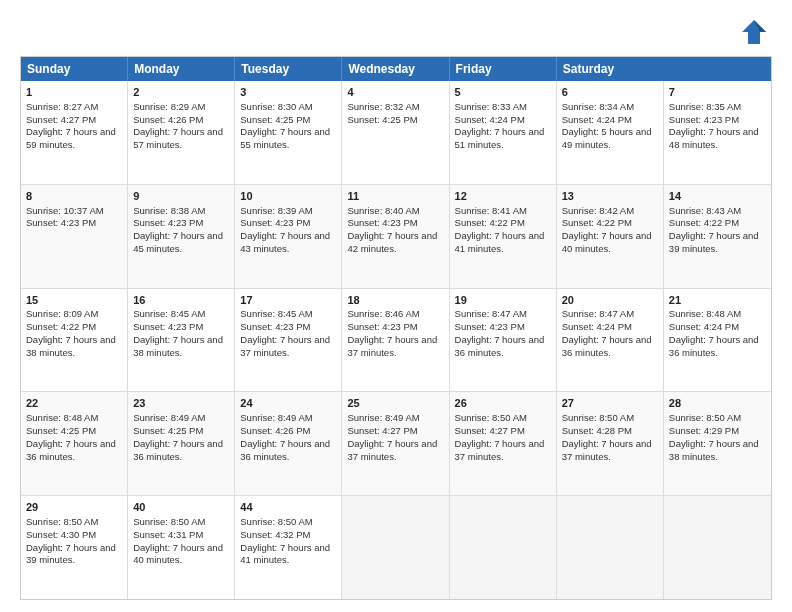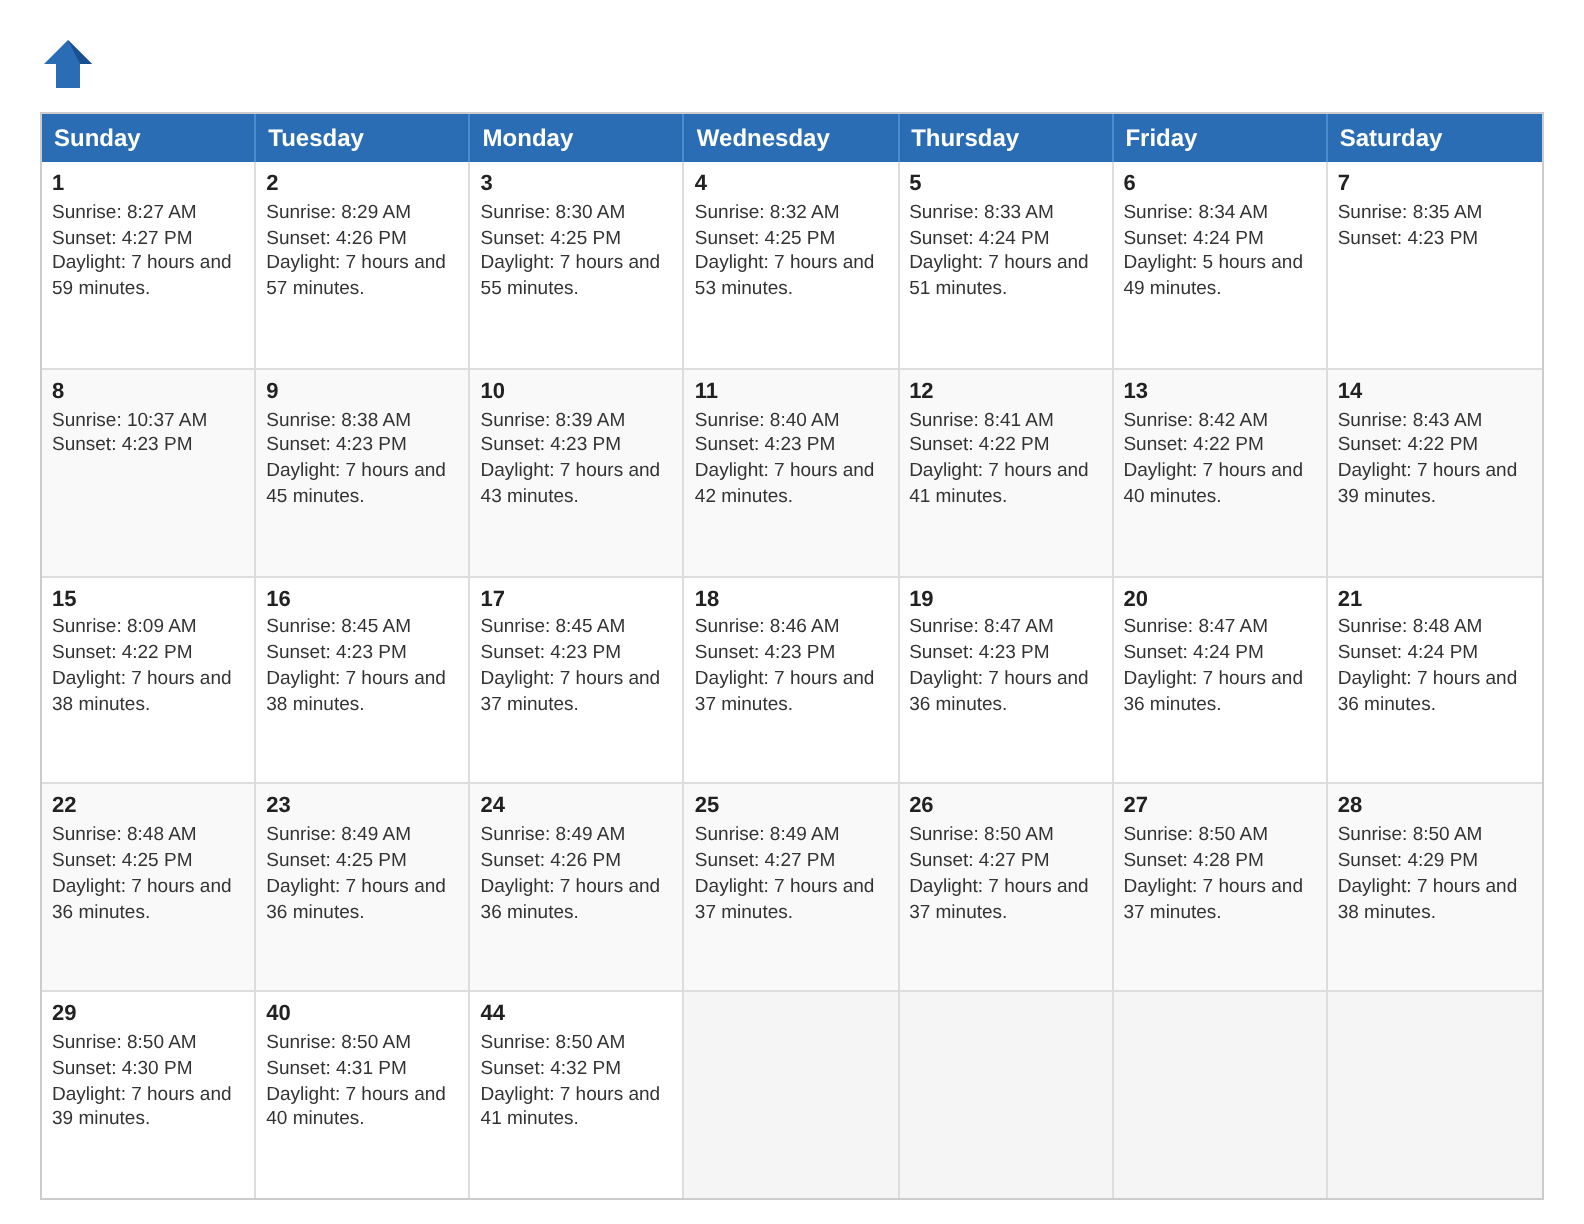--- a/index.html
+++ b/index.html
@@ -9,20 +9,21 @@
       font-family: Arial, sans-serif;
       background: #fff;
       overflow: hidden;
     }
     .page {
       width: 792px;
       height: 612px;
       padding: 18px 20px 12px 20px;
       display: flex;
       flex-direction: column;
+      align-items: flex-end;
     }
     .header {
       display: flex;
       justify-content: space-between;
       align-items: flex-start;
       margin-bottom: 10px;
     }
     .logo {
       display: flex;
       align-items: center;
@@ -129,36 +130,35 @@
     </div>
     <div class="title-block">
       <div class="title-month"></div>
       <div class="title-location"></div>
     </div>
   </div>
 
   <div class="calendar">
     <div class="cal-header-row">
     <div class="cal-header-cell">Sunday</div>
+        <div class="cal-header-cell">Monday</div>
         <div class="cal-header-cell">Tuesday</div>
-        <div class="cal-header-cell">Monday</div>
         <div class="cal-header-cell">Wednesday</div>
-        <div class="cal-header-cell">Thursday</div>
         <div class="cal-header-cell">Friday</div>
         <div class="cal-header-cell">Saturday</div>
       </div>
     <div class="cal-body">
     <div class="cal-row">
           <div class="cal-cell"><span class="day-num">1</span><span>Sunrise: 8:27 AM</span><br><span>Sunset: 4:27 PM</span><br><span>Daylight: 7 hours and 59 minutes.</span></div>
           <div class="cal-cell"><span class="day-num">2</span><span>Sunrise: 8:29 AM</span><br><span>Sunset: 4:26 PM</span><br><span>Daylight: 7 hours and 57 minutes.</span></div>
           <div class="cal-cell"><span class="day-num">3</span><span>Sunrise: 8:30 AM</span><br><span>Sunset: 4:25 PM</span><br><span>Daylight: 7 hours and 55 minutes.</span></div>
-          <div class="cal-cell"><span class="day-num">4</span><span>Sunrise: 8:32 AM</span><br><span>Sunset: 4:25 PM</span><br><span>Daylight: 7 hours and 53 minutes.</span></div>
+          <div class="cal-cell"><span class="day-num">4</span><span>Sunrise: 8:32 AM</span><br><span>Sunset: 4:25 PM</span><br></div>
           <div class="cal-cell"><span class="day-num">5</span><span>Sunrise: 8:33 AM</span><br><span>Sunset: 4:24 PM</span><br><span>Daylight: 7 hours and 51 minutes.</span></div>
           <div class="cal-cell"><span class="day-num">6</span><span>Sunrise: 8:34 AM</span><br><span>Sunset: 4:24 PM</span><br><span>Daylight: 5 hours and 49 minutes.</span></div>
-          <div class="cal-cell"><span class="day-num">7</span><span>Sunrise: 8:35 AM</span><br><span>Sunset: 4:23 PM</span><br></div>
+          <div class="cal-cell"><span class="day-num">7</span><span>Sunrise: 8:35 AM</span><br><span>Sunset: 4:23 PM</span><br><span>Daylight: 7 hours and 48 minutes.</span></div>
         </div>
         <div class="cal-row">
           <div class="cal-cell"><span class="day-num">8</span><span>Sunrise: 10:37 AM</span><br><span>Sunset: 4:23 PM</span><br></div>
           <div class="cal-cell"><span class="day-num">9</span><span>Sunrise: 8:38 AM</span><br><span>Sunset: 4:23 PM</span><br><span>Daylight: 7 hours and 45 minutes.</span></div>
           <div class="cal-cell"><span class="day-num">10</span><span>Sunrise: 8:39 AM</span><br><span>Sunset: 4:23 PM</span><br><span>Daylight: 7 hours and 43 minutes.</span></div>
           <div class="cal-cell"><span class="day-num">11</span><span>Sunrise: 8:40 AM</span><br><span>Sunset: 4:23 PM</span><br><span>Daylight: 7 hours and 42 minutes.</span></div>
           <div class="cal-cell"><span class="day-num">12</span><span>Sunrise: 8:41 AM</span><br><span>Sunset: 4:22 PM</span><br><span>Daylight: 7 hours and 41 minutes.</span></div>
           <div class="cal-cell"><span class="day-num">13</span><span>Sunrise: 8:42 AM</span><br><span>Sunset: 4:22 PM</span><br><span>Daylight: 7 hours and 40 minutes.</span></div>
           <div class="cal-cell"><span class="day-num">14</span><span>Sunrise: 8:43 AM</span><br><span>Sunset: 4:22 PM</span><br><span>Daylight: 7 hours and 39 minutes.</span></div>
         </div>

